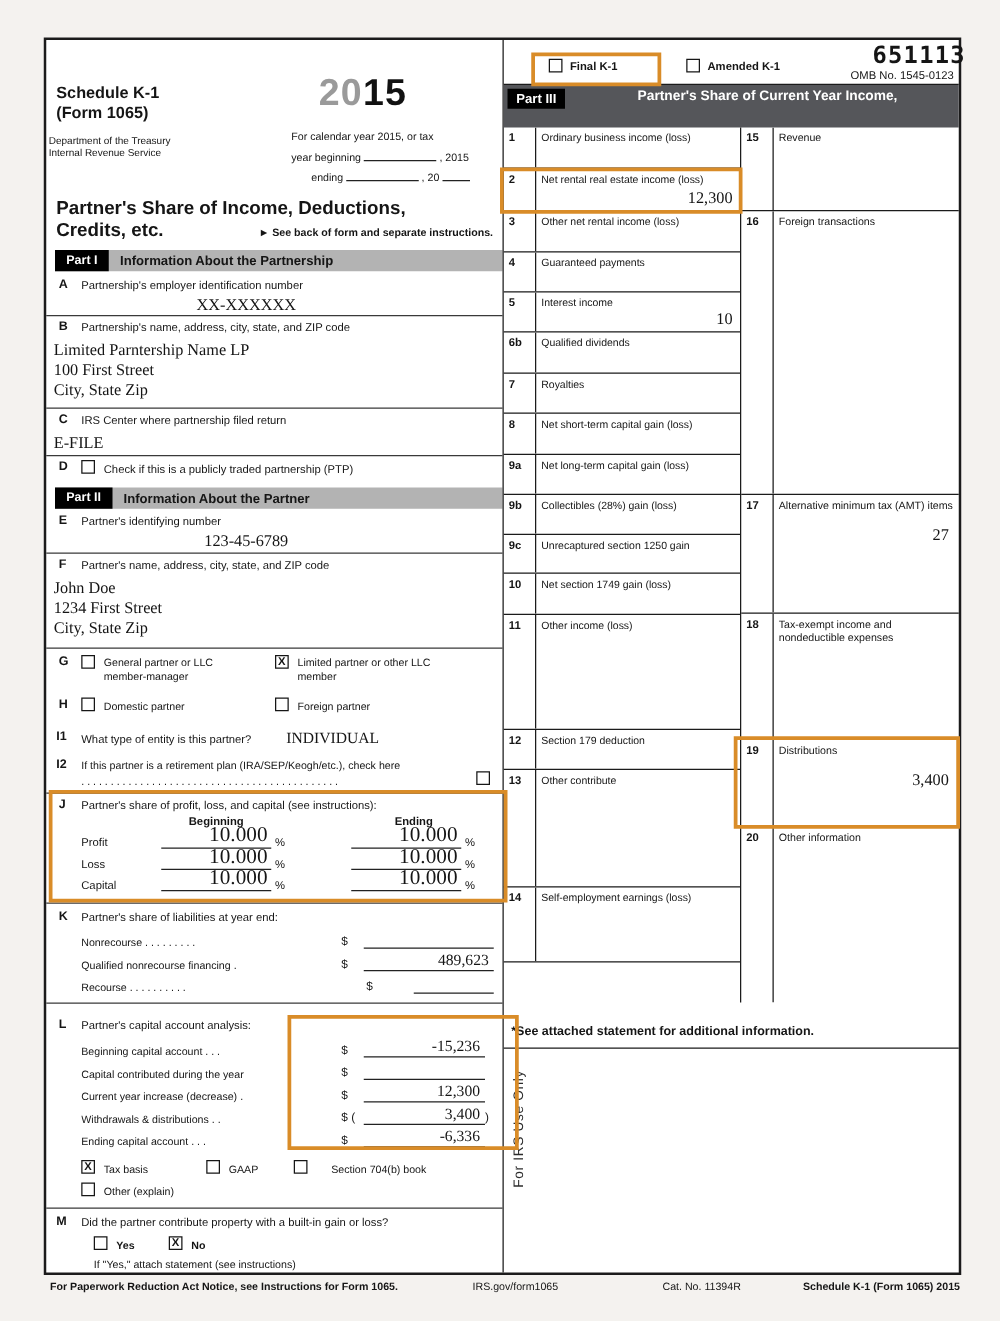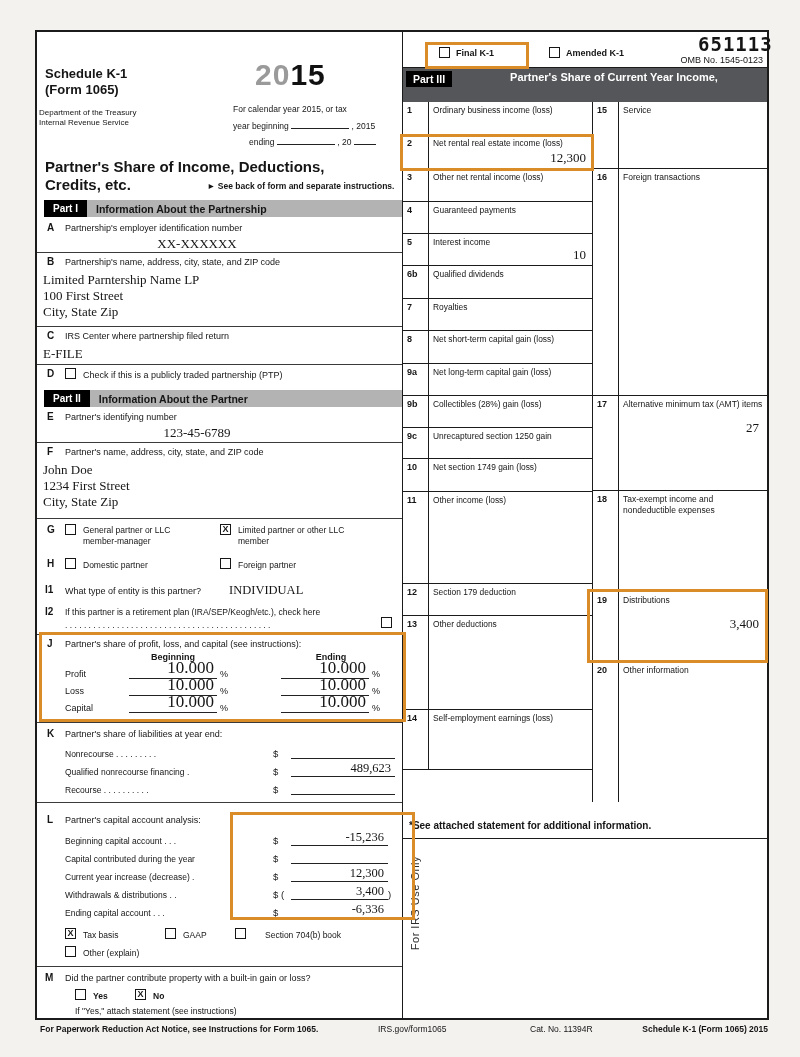--- a/index.html
+++ b/index.html
@@ -182,21 +182,21 @@
       <div class="krow" style="top:712px;">
         <span class="kleft"><span>Nonrecourse</span> <span>. . . . . . . . .</span></span>
         <span class="kd">$</span>
         <span class="kline"><span class="kv"></span></span>
       </div>
       <div class="krow" style="top:730px;">
         <span class="kleft"><span>Qualified nonrecourse financing</span> <span>.</span></span>
         <span class="kd">$</span>
         <span class="kline"><span class="kv">489,623</span></span>
       </div>
-      <div class="krow" style="top:748px;">
+      <div class="krow" style="top:748px;gap:20px;">
         <span class="kleft"><span>Recourse</span> <span>. . . . . . . . . .</span></span>
         <span class="kd">$</span>
         <span class="kline"><span class="kv"></span></span>
       </div>
       <div class="sep" style="top:770px;"></div>
 
       <span class="letter" style="left:10px;top:782px;">L</span>
       <div class="abs lab" style="left:28px;top:783px;">Partner's capital account analysis:</div>
       <div class="lrow" style="top:799px;">
         <span class="kleft"><span>Beginning capital account</span> <span>. . .</span></span>
@@ -331,33 +331,33 @@
               <div class="plab">Other income (loss)</div>
               <div class="pval"></div>
             </div>
           <div class="prow" style="height:32px;">
               <div class="pnum">12</div>
               <div class="plab">Section 179 deduction</div>
               <div class="pval"></div>
             </div>
           <div class="prow" style="height:94px;">
               <div class="pnum">13</div>
-              <div class="plab">Other deductions</div>
+              <div class="plab">Other contribute</div>
               <div class="pval"></div>
             </div>
           <div class="prow" style="height:60px;">
               <div class="pnum">14</div>
               <div class="plab">Self-employment earnings (loss)</div>
               <div class="pval"></div>
             </div>
         </div>
         <div class="colB">
           <div class="prow" style="height:67px;">
               <div class="pnum">15</div>
-              <div class="plabw">Service</div>
+              <div class="plabw">Revenue</div>
               <div class="pval2"></div>
             </div>
           <div class="prow" style="height:227px;">
               <div class="pnum">16</div>
               <div class="plabw">Foreign transactions</div>
               <div class="pval2"></div>
             </div>
           <div class="prow" style="height:95px;">
               <div class="pnum">17</div>
               <div class="plabw">Alternative minimum tax (AMT) items</div>

